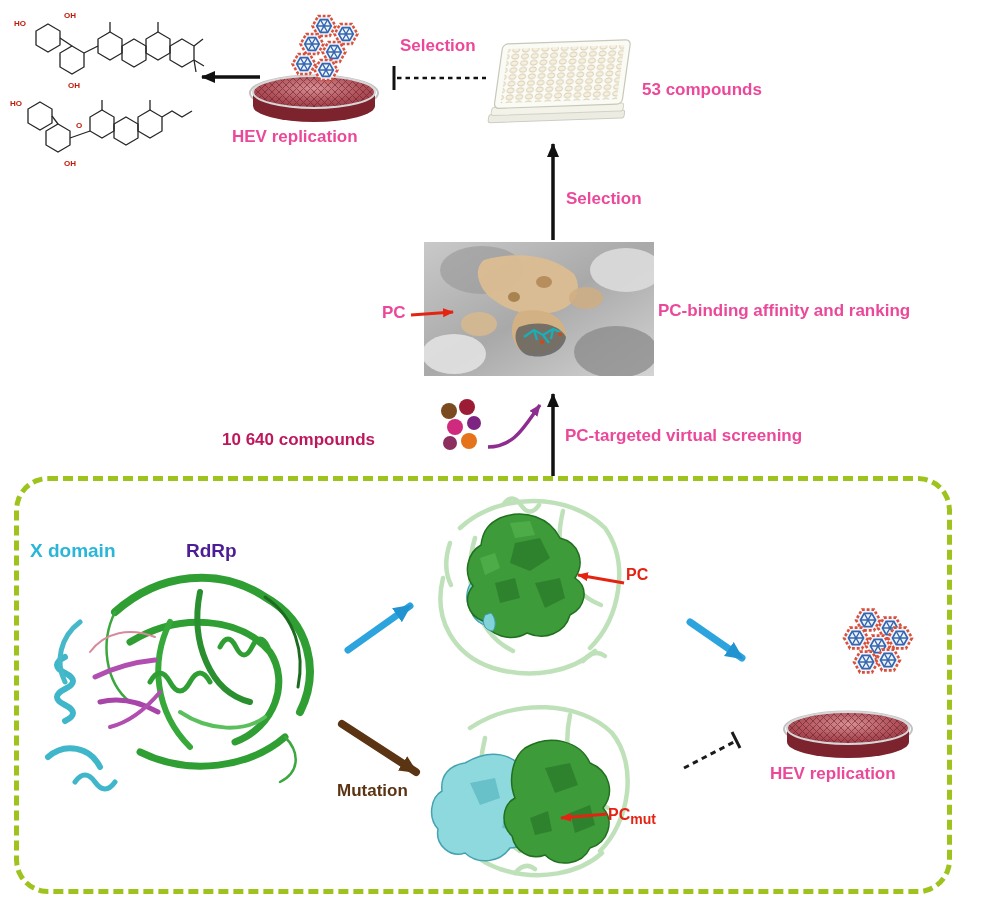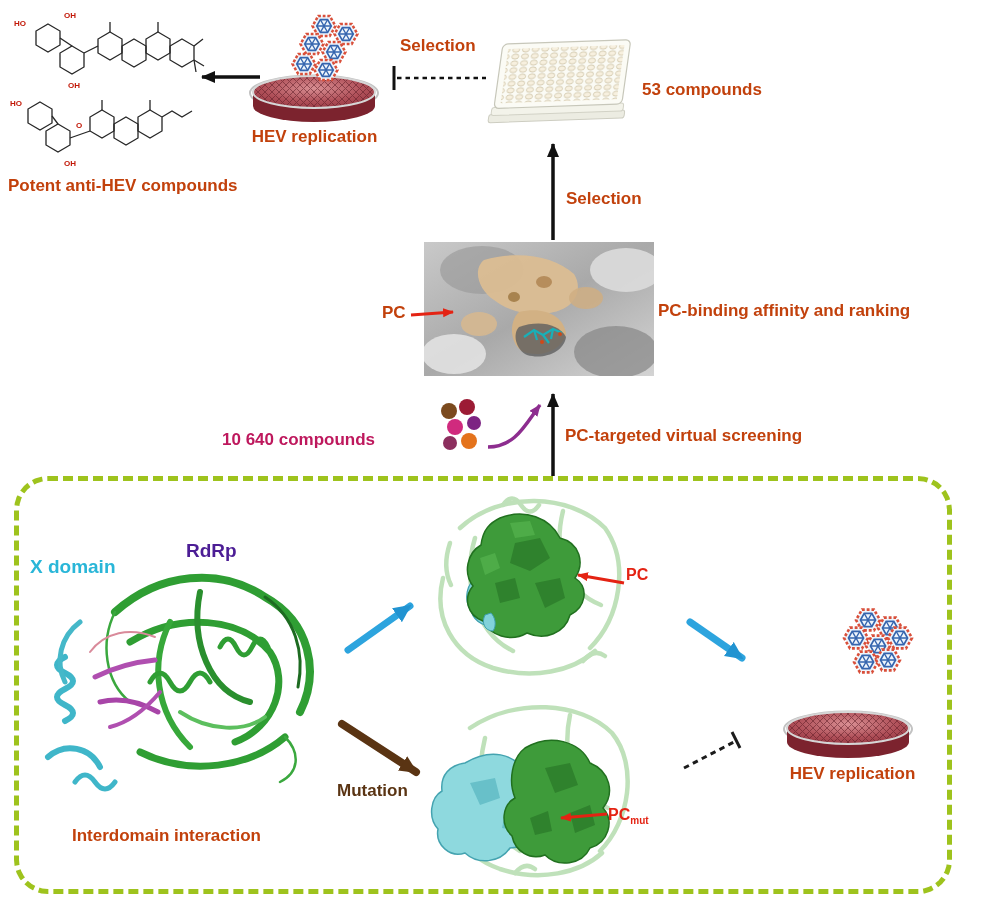--- a/index.html
+++ b/index.html
@@ -1,27 +1,27 @@
 <!DOCTYPE html>
 <html><head>
 <meta charset="utf-8">
 <style>
   html,body{margin:0;padding:0;background:#ffffff;}
   #figure{position:relative;width:989px;height:910px;background:#ffffff;overflow:hidden;
           font-family:"Liberation Sans",sans-serif;}
   .abs{position:absolute;}
-  .lbl{position:absolute;font-weight:bold;font-size:17px;color:#c2410c;white-space:nowrap;}
-  .lbl.center{text-align:center;}
+  .lbl{position:absolute;font-weight:bold;font-size:17px;color:#ec4899;white-space:nowrap;}
+  .lbl.center{}
   .lbl.big{font-size:19px;}
-  .cyan{color:#29b6d8;margin-top:16px;}
+  .cyan{color:#29b6d8;}
   .green{color:#4c1d95;}
   .purple{color:#be185d;}
   .brown{color:#5a3413;text-align:center;}
   .red{color:#e42313;font-size:16px;}
-  .sub{font-size:10px;vertical-align:-4px;}
+  .sub{font-size:14px;vertical-align:-4px;}
   #dashed-box{position:absolute;left:14px;top:476px;width:938px;height:418px;
               border:5px dashed #9ec31d;border-radius:34px;box-sizing:border-box;}
 </style>
 </head>
 <body>
 
 <div id="figure">
 
   <svg width="0" height="0" style="position:absolute" aria-hidden="true">
     <defs>
@@ -283,33 +283,31 @@
       <use href="#virus" transform="translate(102,16) scale(1.2)"></use>
       <use href="#virus" transform="translate(124,24) scale(1.2)"></use>
       <use href="#virus" transform="translate(90,34) scale(1.2)"></use>
       <use href="#virus" transform="translate(112,42) scale(1.2)"></use>
       <use href="#virus" transform="translate(134,34) scale(1.2)"></use>
       <use href="#virus" transform="translate(100,58) scale(1.2)"></use>
       <use href="#virus" transform="translate(122,56) scale(1.2)"></use>
     </g>
   </svg>
 
-  <div class="lbl" style="left:8px;top:176px">Potent anti-HEV compounds</div>
   <div class="lbl center" style="left:232px;top:127px;width:165px">HEV replication</div>
   <div class="lbl" style="left:400px;top:36px">Selection</div>
   <div class="lbl" style="left:642px;top:80px">53 compounds</div>
   <div class="lbl" style="left:566px;top:189px">Selection</div>
   <div class="lbl" style="left:382px;top:303px">PC</div>
   <div class="lbl" style="left:658px;top:301px">PC-binding affinity and ranking</div>
   <div class="lbl" style="left:565px;top:426px">PC-targeted virtual screening</div>
   <div class="lbl purple" style="left:222px;top:430px">10 640 compounds</div>
 
   <div class="lbl big cyan" style="left:30px;top:540px">X domain</div>
   <div class="lbl big green" style="left:186px;top:540px">RdRp</div>
-  <div class="lbl" style="left:72px;top:826px">Interdomain interaction</div>
   <div class="lbl brown" style="left:337px;top:781px">Mutation</div>
   <div class="lbl red" style="left:626px;top:566px">PC</div>
   <div class="lbl red" style="left:608px;top:806px">
     <span>PC</span><span class="sub">mut</span>
   </div>
   <div class="lbl center" style="left:770px;top:764px;width:165px">HEV replication</div>
 
 </div>
 
 </body></html>

